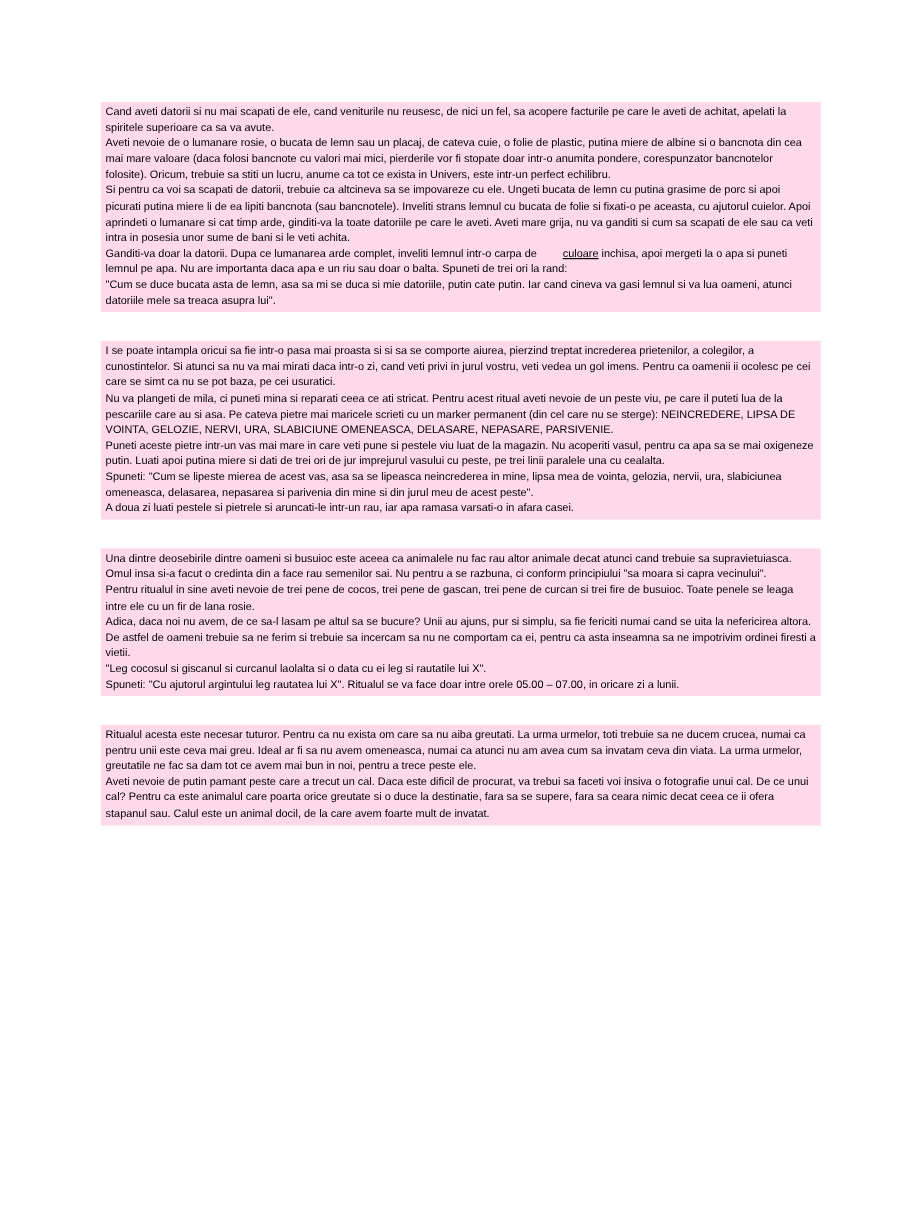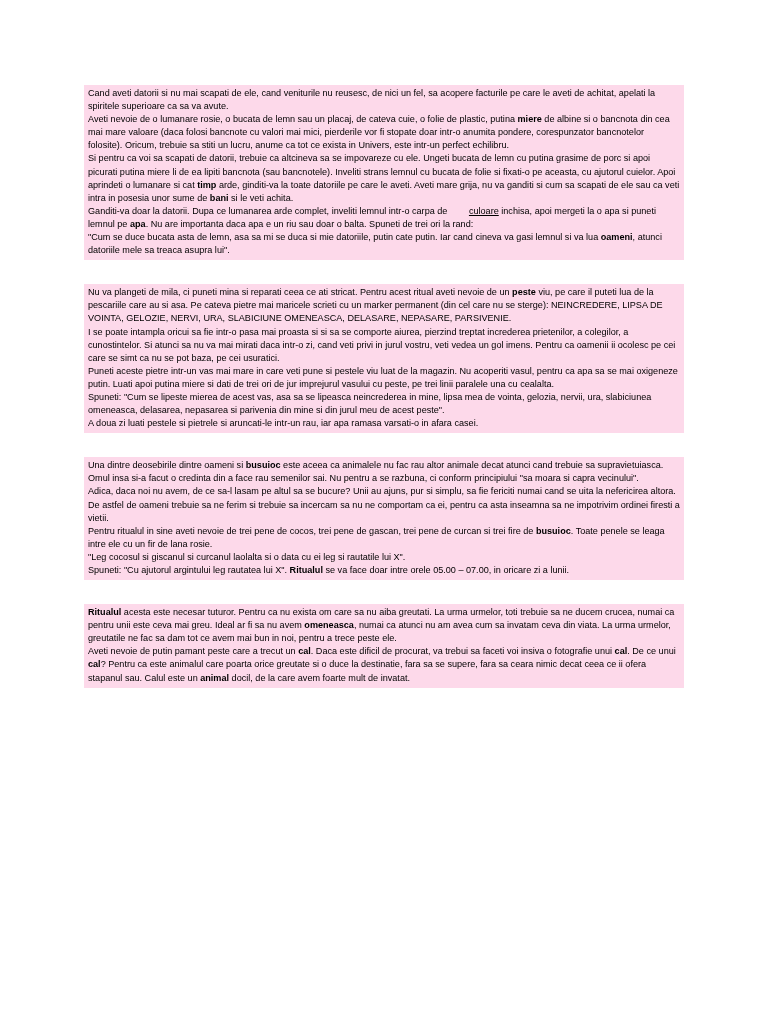--- a/index.html
+++ b/index.html
@@ -26,48 +26,48 @@
     padding: 2px 4px 3px 4px;
     margin-bottom: 24px;
     box-sizing: border-box;
   }
   .block p {
     margin: 0;
     font-size: 9.1px;
     line-height: 13.1px;
     text-align: left;
   }
-  b { font-weight: bold; }
+  b { font-weight: normal; }
   .u { text-decoration: underline; margin-left: 19px; }
 </style>
 </head>
 <body>
 
 <div class="page">
 
   <div class="block">
     <p>Cand aveti datorii si nu mai scapati de ele, cand veniturile nu reusesc, de nici un fel, sa acopere facturile pe care le aveti de achitat, apelati la spiritele superioare ca sa va avute.</p>
     <p>Aveti nevoie de o lumanare rosie, o bucata de lemn sau un placaj, de cateva cuie, o folie de plastic, putina <b>miere</b> de albine si o bancnota din cea mai mare valoare (daca folosi bancnote cu valori mai mici, pierderile vor fi stopate doar intr-o anumita pondere, corespunzator bancnotelor folosite). Oricum, trebuie sa stiti un lucru, anume ca tot ce exista in Univers, este intr-un perfect echilibru.</p>
     <p>Si pentru ca voi sa scapati de datorii, trebuie ca altcineva sa se impovareze cu ele. Ungeti bucata de lemn cu putina grasime de porc si apoi picurati putina miere li de ea lipiti bancnota (sau bancnotele). Inveliti strans lemnul cu bucata de folie si fixati-o pe aceasta, cu ajutorul cuielor. Apoi aprindeti o lumanare si cat <b>timp</b> arde, ginditi-va la toate datoriile pe care le aveti. Aveti mare grija, nu va ganditi si cum sa scapati de ele sau ca veti intra in posesia unor sume de <b>bani</b> si le veti achita.</p>
     <p>Ganditi-va doar la datorii. Dupa ce lumanarea arde complet, inveliti lemnul intr-o carpa de <span class="u">culoare</span> inchisa, apoi mergeti la o apa si puneti lemnul pe <b>apa</b>. Nu are importanta daca apa e un riu sau doar o balta. Spuneti de trei ori la rand:</p>
     <p>"Cum se duce bucata asta de lemn, asa sa mi se duca si mie datoriile, putin cate putin. Iar cand cineva va gasi lemnul si va lua <b>oameni</b>, atunci datoriile mele sa treaca asupra lui".</p>
   </div>
 
   <div class="block">
+    <p>I se poate intampla oricui sa fie intr-o pasa mai proasta si si sa se comporte aiurea, pierzind treptat increderea prietenilor, a colegilor, a cunostintelor. Si atunci sa nu va mai mirati daca intr-o zi, cand veti privi in jurul vostru, veti vedea un gol imens. Pentru ca oamenii ii ocolesc pe cei care se simt ca nu se pot baza, pe cei usuratici.</p>
     <p>Nu va plangeti de mila, ci puneti mina si reparati ceea ce ati stricat. Pentru acest ritual aveti nevoie de un <b>peste</b> viu, pe care il puteti lua de la pescariile care au si asa. Pe cateva pietre mai maricele scrieti cu un marker permanent (din cel care nu se sterge): NEINCREDERE, LIPSA DE VOINTA, GELOZIE, NERVI, URA, SLABICIUNE OMENEASCA, DELASARE, NEPASARE, PARSIVENIE.</p>
-    <p>I se poate intampla oricui sa fie intr-o pasa mai proasta si si sa se comporte aiurea, pierzind treptat increderea prietenilor, a colegilor, a cunostintelor. Si atunci sa nu va mai mirati daca intr-o zi, cand veti privi in jurul vostru, veti vedea un gol imens. Pentru ca oamenii ii ocolesc pe cei care se simt ca nu se pot baza, pe cei usuratici.</p>
     <p>Puneti aceste pietre intr-un vas mai mare in care veti pune si pestele viu luat de la magazin. Nu acoperiti vasul, pentru ca apa sa se mai oxigeneze putin. Luati apoi putina miere si dati de trei ori de jur imprejurul vasului cu peste, pe trei linii paralele una cu cealalta.</p>
     <p>Spuneti: "Cum se lipeste mierea de acest vas, asa sa se lipeasca neincrederea in mine, lipsa mea de vointa, gelozia, nervii, ura, slabiciunea omeneasca, delasarea, nepasarea si parivenia din mine si din jurul meu de acest peste".</p>
     <p>A doua zi luati pestele si pietrele si aruncati-le intr-un rau, iar apa ramasa varsati-o in afara casei.</p>
   </div>
 
   <div class="block">
     <p>Una dintre deosebirile dintre oameni si <b>busuioc</b> este aceea ca animalele nu fac rau altor animale decat atunci cand trebuie sa supravietuiasca. Omul insa si-a facut o credinta din a face rau semenilor sai. Nu pentru a se razbuna, ci conform principiului "sa moara si capra vecinului".</p>
+    <p>Pentru ritualul in sine aveti nevoie de trei pene de cocos, trei pene de gascan, trei pene de curcan si trei fire de <b>busuioc</b>. Toate penele se leaga intre ele cu un fir de lana rosie.</p>
     <p>Adica, daca noi nu avem, de ce sa-l lasam pe altul sa se bucure? Unii au ajuns, pur si simplu, sa fie fericiti numai cand se uita la nefericirea altora. De astfel de oameni trebuie sa ne ferim si trebuie sa incercam sa nu ne comportam ca ei, pentru ca asta inseamna sa ne impotrivim ordinei firesti a vietii.</p>
-    <p>Pentru ritualul in sine aveti nevoie de trei pene de cocos, trei pene de gascan, trei pene de curcan si trei fire de <b>busuioc</b>. Toate penele se leaga intre ele cu un fir de lana rosie.</p>
     <p>"Leg cocosul si giscanul si curcanul laolalta si o data cu ei leg si rautatile lui X".</p>
     <p>Spuneti: "Cu ajutorul argintului leg rautatea lui X". <b>Ritualul</b> se va face doar intre orele 05.00 – 07.00, in oricare zi a lunii.</p>
   </div>
 
   <div class="block">
     <p><b>Ritualul</b> acesta este necesar tuturor. Pentru ca nu exista om care sa nu aiba greutati. La urma urmelor, toti trebuie sa ne ducem crucea, numai ca pentru unii este ceva mai greu. Ideal ar fi sa nu avem <b>omeneasca</b>, numai ca atunci nu am avea cum sa invatam ceva din viata. La urma urmelor, greutatile ne fac sa dam tot ce avem mai bun in noi, pentru a trece peste ele.</p>
     <p>Aveti nevoie de putin pamant peste care a trecut un <b>cal</b>. Daca este dificil de procurat, va trebui sa faceti voi insiva o fotografie unui <b>cal</b>. De ce unui <b>cal</b>? Pentru ca este animalul care poarta orice greutate si o duce la destinatie, fara sa se supere, fara sa ceara nimic decat ceea ce ii ofera stapanul sau. Calul este un <b>animal</b> docil, de la care avem foarte mult de invatat.</p>
   </div>
 
 </div>

